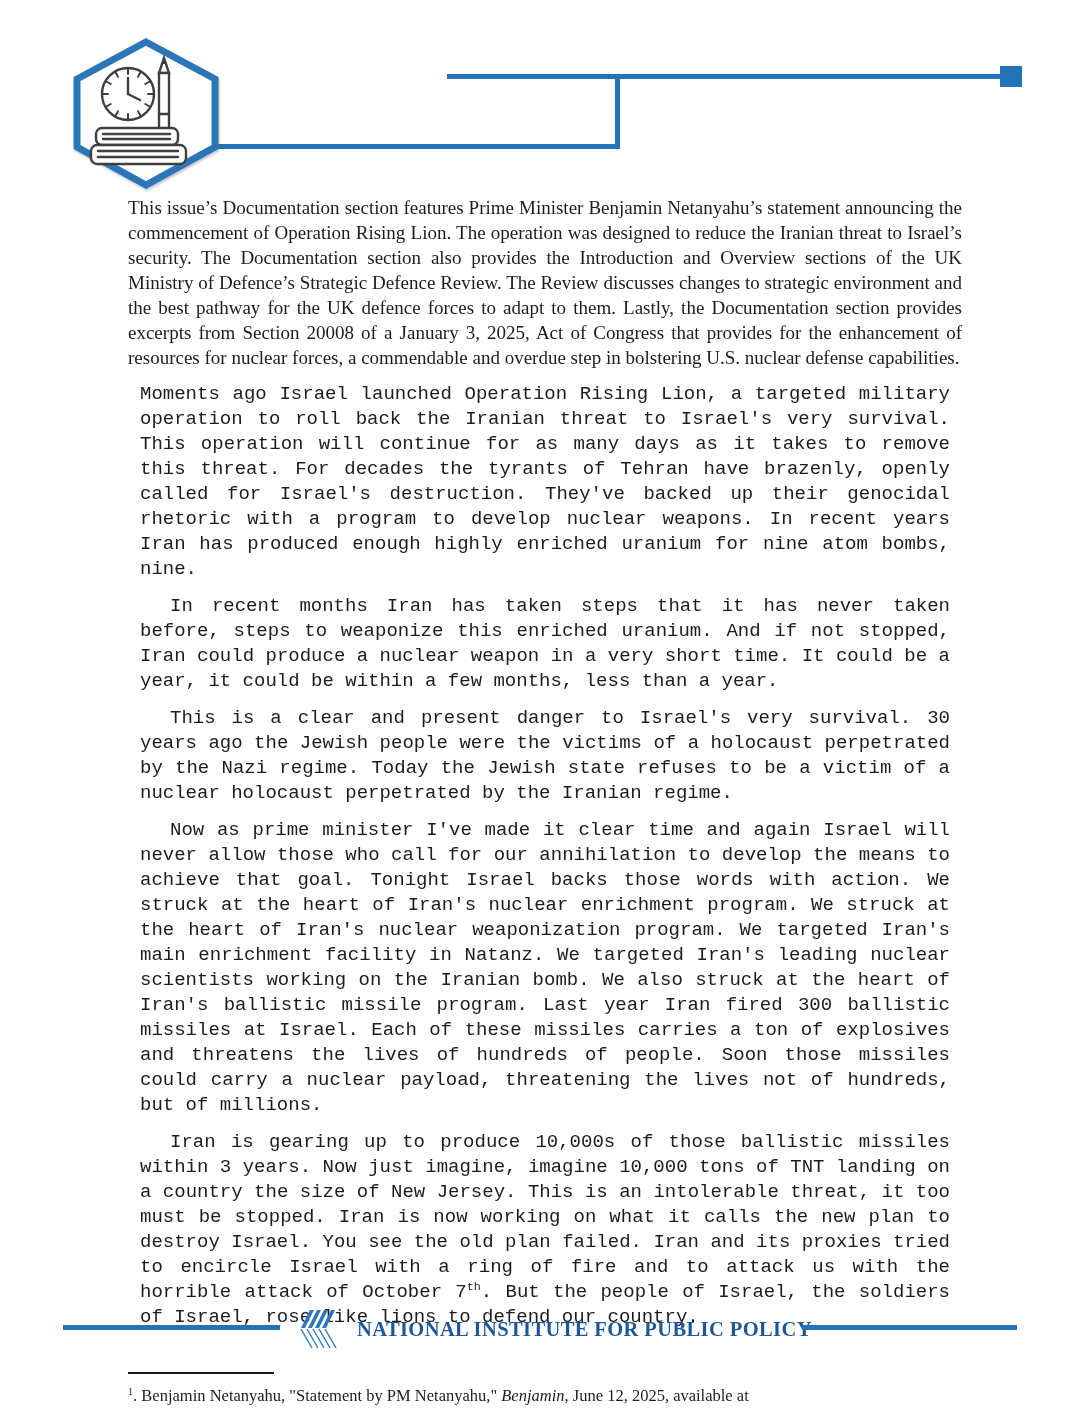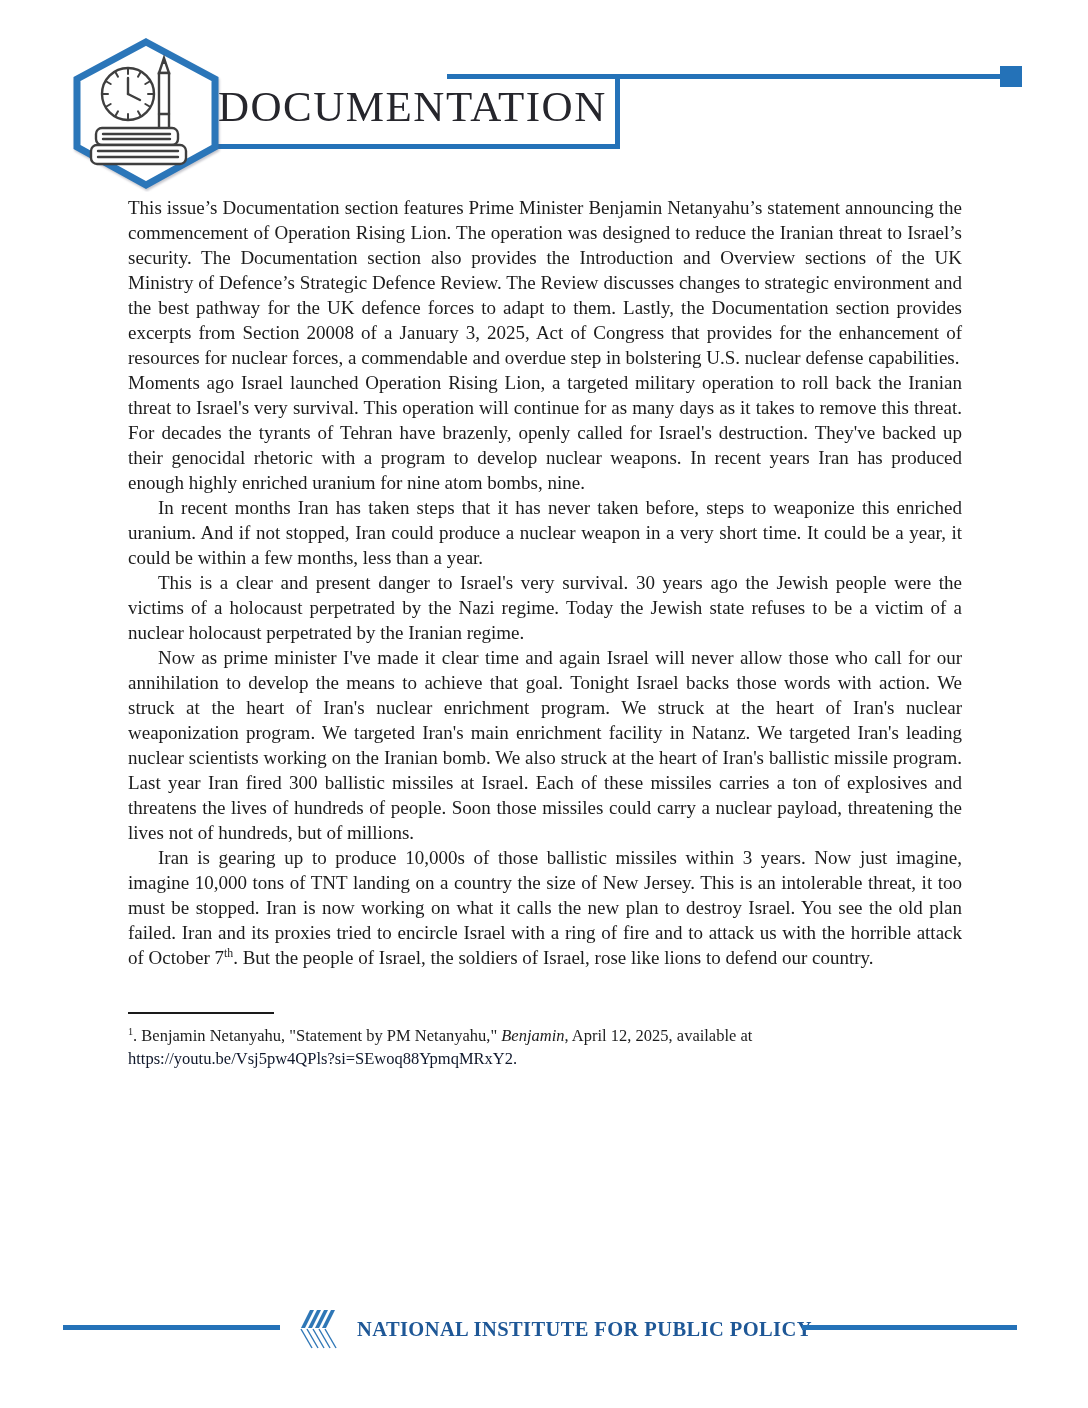--- a/index.html
+++ b/index.html
@@ -25,21 +25,21 @@
 
   
   .content {
     position:absolute; left:128px; top:195px; width:834px;
     font-size:19px; line-height:25px; text-align:justify;
   }
   .intro { margin:0; }
   .doc-heading {
     margin:25px 0; font-size:19.5px; font-weight:700; text-align:left; line-height:25px;
   }
-  .body-p { margin:0; }
+  .body-p { margin:12px;font-family:Liberation Mono, monospace; }
   .indent { text-indent:30px; }
   sup { font-size:62%; line-height:0; vertical-align:super; }
 
   .footnote { margin-top:42px; text-align:left; }
   .fn-rule { width:146px; height:0; border-top:2px solid #1a1a1a; margin:0 0 10px 0; }
   .fn-text { margin:0; font-size:16.5px; line-height:23px; }
   .fn-url { color:#0f172a; text-decoration:none; }
 
   
   .bar { position:absolute; background:#2472b8; }
@@ -91,35 +91,34 @@
 
       <rect x="38" y="92" width="82" height="17" rx="6" fill="#ffffff"></rect>
       <line x1="45" y1="98" x2="112" y2="98"></line>
       <line x1="45" y1="103" x2="112" y2="103"></line>
       <rect x="33" y="109" width="95" height="19" rx="6" fill="#ffffff"></rect>
       <line x1="40" y1="115" x2="120" y2="115"></line>
       <line x1="40" y1="121" x2="120" y2="121"></line>
     </g>
   </svg>
 
-  <h1 class="doc-title">DOCUMENTATION</h1>
 
   <main class="content">
     <p class="intro">This issue’s Documentation section features Prime Minister Benjamin Netanyahu’s statement announcing the commencement of Operation Rising Lion. The operation was designed to reduce the Iranian threat to Israel’s security. The Documentation section also provides the Introduction and Overview sections of the UK Ministry of Defence’s Strategic Defence Review. The Review discusses changes to strategic environment and the best pathway for the UK defence forces to adapt to them. Lastly, the Documentation section provides excerpts from Section 20008 of a January 3, 2025, Act of Congress that provides for the enhancement of resources for nuclear forces, a commendable and overdue step in bolstering U.S. nuclear defense capabilities.</p>
 
 
     <p class="body-p">Moments ago Israel launched Operation Rising Lion, a targeted military operation to roll back the Iranian threat to Israel's very survival. This operation will continue for as many days as it takes to remove this threat. For decades the tyrants of Tehran have brazenly, openly called for Israel's destruction. They've backed up their genocidal rhetoric with a program to develop nuclear weapons. In recent years Iran has produced enough highly enriched uranium for nine atom bombs, nine.</p>
     <p class="body-p indent">In recent months Iran has taken steps that it has never taken before, steps to weaponize this enriched uranium. And if not stopped, Iran could produce a nuclear weapon in a very short time. It could be a year, it could be within a few months, less than a year.</p>
     <p class="body-p indent">This is a clear and present danger to Israel's very survival. 30 years ago the Jewish people were the victims of a holocaust perpetrated by the Nazi regime. Today the Jewish state refuses to be a victim of a nuclear holocaust perpetrated by the Iranian regime.</p>
     <p class="body-p indent">Now as prime minister I've made it clear time and again Israel will never allow those who call for our annihilation to develop the means to achieve that goal. Tonight Israel backs those words with action. We struck at the heart of Iran's nuclear enrichment program. We struck at the heart of Iran's nuclear weaponization program. We targeted Iran's main enrichment facility in Natanz. We targeted Iran's leading nuclear scientists working on the Iranian bomb. We also struck at the heart of Iran's ballistic missile program. Last year Iran fired 300 ballistic missiles at Israel. Each of these missiles carries a ton of explosives and threatens the lives of hundreds of people. Soon those missiles could carry a nuclear payload, threatening the lives not of hundreds, but of millions.</p>
     <p class="body-p indent"><span>Iran is gearing up to produce 10,000s of those ballistic missiles within 3 years. Now just imagine, imagine 10,000 tons of TNT landing on a country the size of New Jersey. This is an intolerable threat, it too must be stopped. Iran is now working on what it calls the new plan to destroy Israel. You see the old plan failed. Iran and its proxies tried to encircle Israel with a ring of fire and to attack us with the horrible attack of October 7</span><sup>th</sup><span>. But the people of Israel, the soldiers of Israel, rose like lions to defend our country.</span></p>
 
     <div class="footnote">
       <div class="fn-rule"></div>
-      <p class="fn-text"><sup>1</sup><span>. Benjamin Netanyahu, "Statement by PM Netanyahu," </span><em>Benjamin</em><span>, April 12, 2025, available at</span><br><span class="fn-url">https://youtu.be/Vsj5pw4QPls?si=SEwoq88YpmqMRxY2.</span></p>
+      <p class="fn-text"><sup>1</sup><span>. Benjamin Netanyahu, "Statement by PM Netanyahu," </span><em>Benjamin</em><span>, June 12, 2025, available at</span><br><span class="fn-url">https://youtu.be/Vsj5pw4QPls?si=SEwoq88YpmqMRxY2.</span></p>
     </div>
   </main>
 
   <footer>
     <div class="bar bar-left"></div>
     <svg class="nipp-logo" width="46" height="42" viewBox="0 0 46 42">
       <g fill="#2f77b6">
         <polygon points="2,20 11,2 15,2 6,20"></polygon>
         <polygon points="9,20 18,2 22,2 13,20"></polygon>
         <polygon points="16,20 25,2 29,2 20,20"></polygon>

